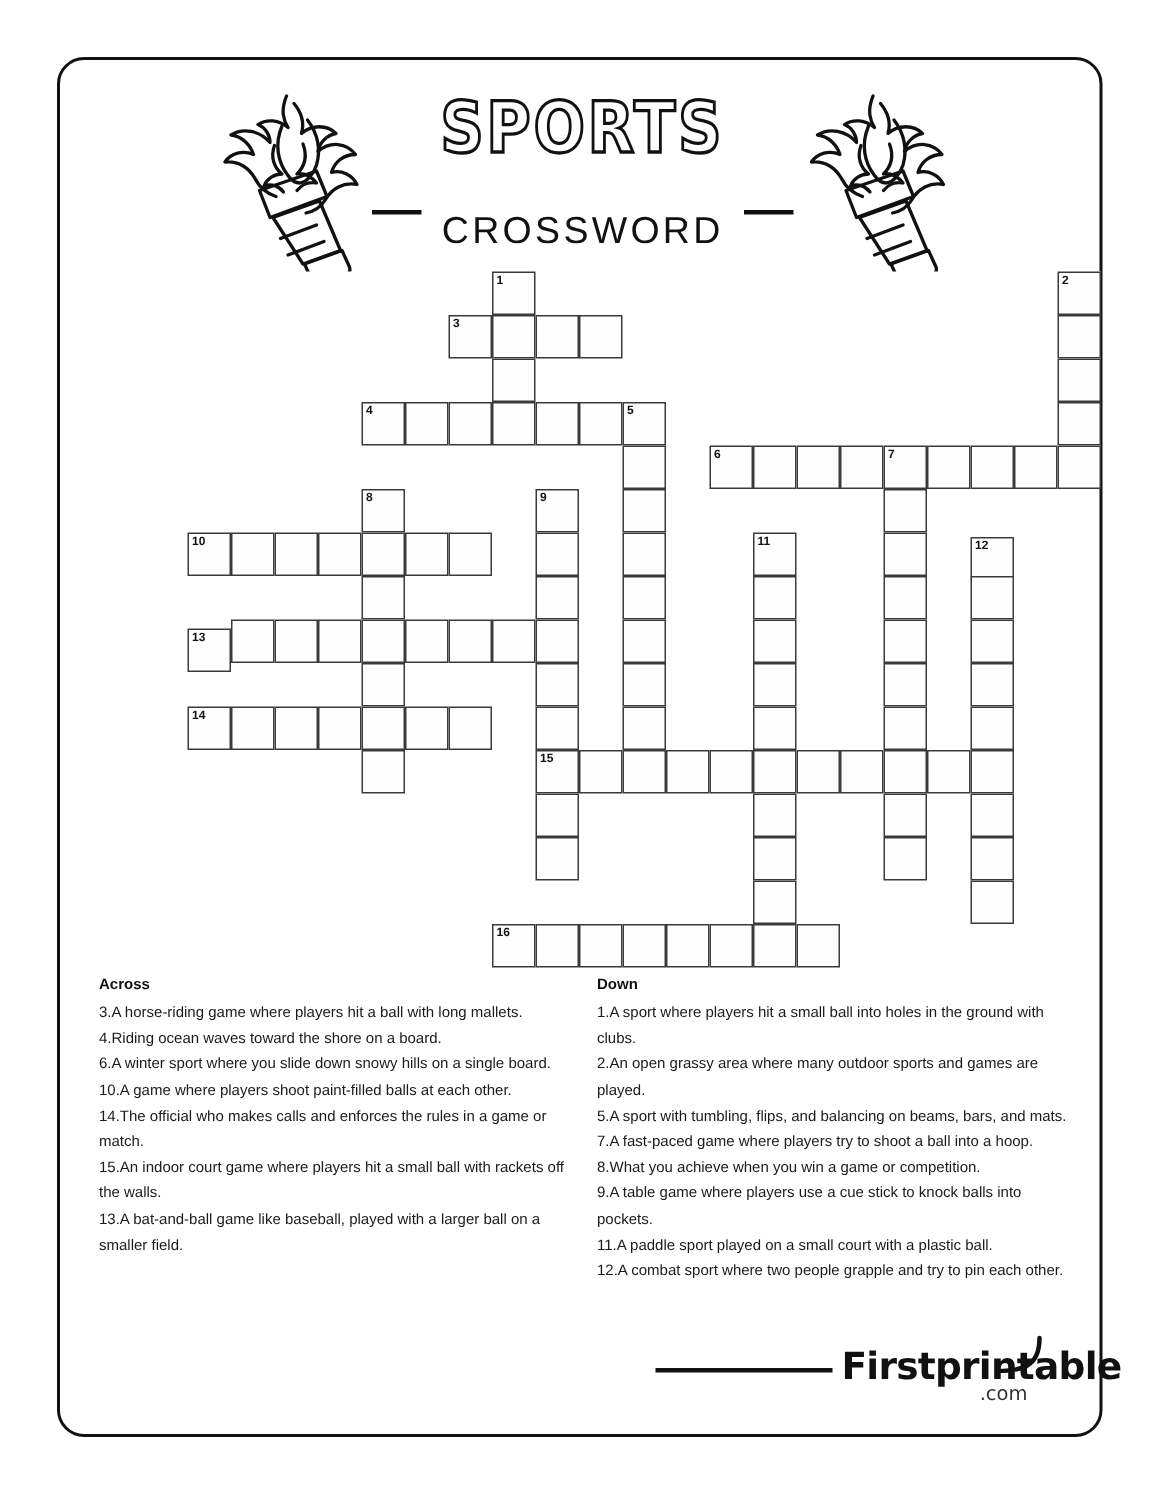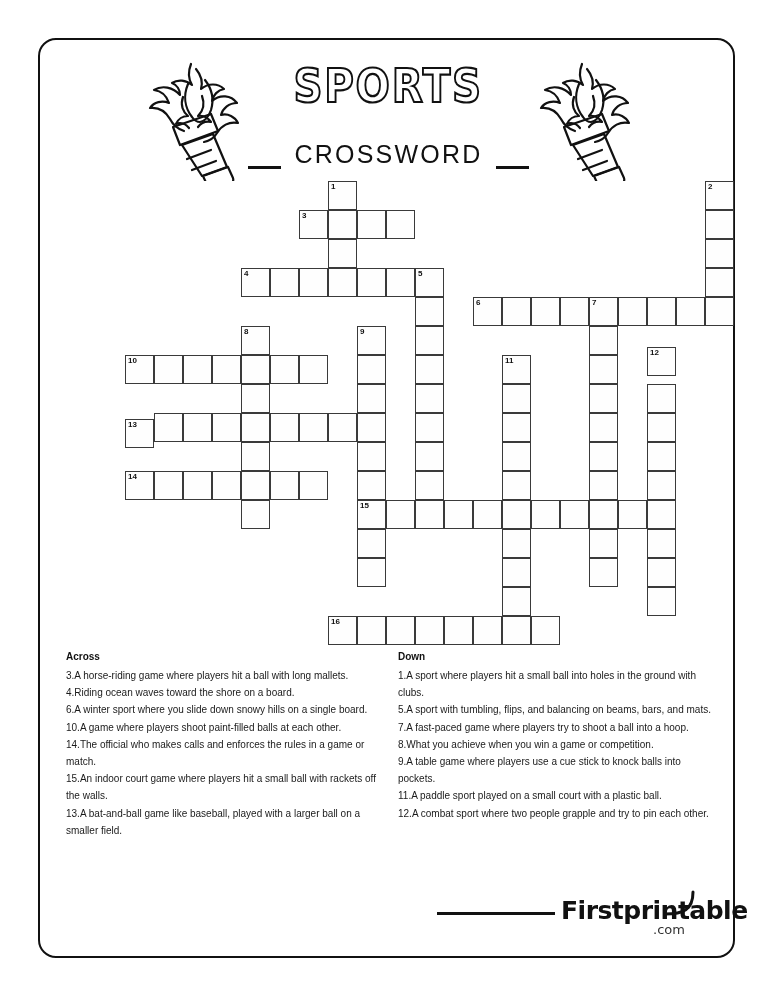--- a/index.html
+++ b/index.html
@@ -40,21 +40,21 @@
     font-weight: 700;
     letter-spacing: 2px;
     color: #ffffff;
     -webkit-text-stroke: 2.2px #111;
     line-height: 1;
     display: inline-block;
     transform: scaleX(0.86);
   }
   #subtitle-row {
     position: absolute; left: 0; top: 100px; width: 697px;
-    display: flex; align-items: flex-end; justify-content: center; gap: 14px;
+    display: flex; align-items: flex-start; justify-content: center; gap: 14px;
   }
   #subtitle {
     font-family: "Liberation Sans", sans-serif;
     font-size: 25px; letter-spacing: 2.2px; color: #111; font-weight: 400;
   }
   .rule { width: 33px; height: 3px; background: #111; }
 
   
   #grid {
     position: absolute;
@@ -267,21 +267,21 @@
         </div>
         <div class="cell" style="left: 462px; top: 344px;"></div>
         <div class="cell" style="left: 462px; top: 373px;"></div>
         <div class="cell" style="left: 462px; top: 402px;"></div>
         <div class="cell" style="left: 462px; top: 431px;"></div>
         <div class="cell" style="left: 462px; top: 460px;"></div>
         <div class="cell" style="left: 462px; top: 489px;"></div>
         <div class="cell" style="left: 462px; top: 518px;"></div>
         <div class="cell" style="left: 462px; top: 547px;"></div>
         <div class="cell" style="left: 462px; top: 576px;"></div>
-        <div class="cell" style="left: 607px; top: 307px; text-decoration: underline;">
+        <div class="cell" style="left: 607px; top: 318px; text-decoration: underline;">
           <span class="num">12</span>
         </div>
         <div class="cell" style="left: 607px; top: 344px;"></div>
         <div class="cell" style="left: 607px; top: 373px;"></div>
         <div class="cell" style="left: 607px; top: 402px;"></div>
         <div class="cell" style="left: 607px; top: 431px;"></div>
         <div class="cell" style="left: 607px; top: 460px;"></div>
         <div class="cell" style="left: 607px; top: 489px;"></div>
         <div class="cell" style="left: 607px; top: 518px;"></div>
         <div class="cell" style="left: 607px; top: 547px;"></div>
@@ -326,20 +326,21 @@
           <p class="clue">4.Riding ocean waves toward the shore on a board.</p>
           <p class="clue">6.A winter sport where you slide down snowy hills on a single board.</p>
           <p class="clue">10.A game where players shoot paint-filled balls at each other.</p>
           <p class="clue">14.The official who makes calls and enforces the rules in a game or match.</p>
           <p class="clue">15.An indoor court game where players hit a small ball with rackets off the walls.</p>
           <p class="clue">13.A bat-and-ball game like baseball, played with a larger ball on a smaller field.</p>
         </div>
       <div class="clue-col" id="down-col">
         <div class="clue-head">Down</div>
       <p class="clue">1.A sport where players hit a small ball into holes in the ground with clubs.</p>
+          <p class="clue">2.An open grassy area where many outdoor sports and games are played.</p>
           <p class="clue">5.A sport with tumbling, flips, and balancing on beams, bars, and mats.</p>
           <p class="clue">7.A fast-paced game where players try to shoot a ball into a hoop.</p>
           <p class="clue">8.What you achieve when you win a game or competition.</p>
           <p class="clue">9.A table game where players use a cue stick to knock balls into pockets.</p>
           <p class="clue">11.A paddle sport played on a small court with a plastic ball.</p>
           <p class="clue">12.A combat sport where two people grapple and try to pin each other.</p>
         </div>
     </div>
 
     <div id="footer">

